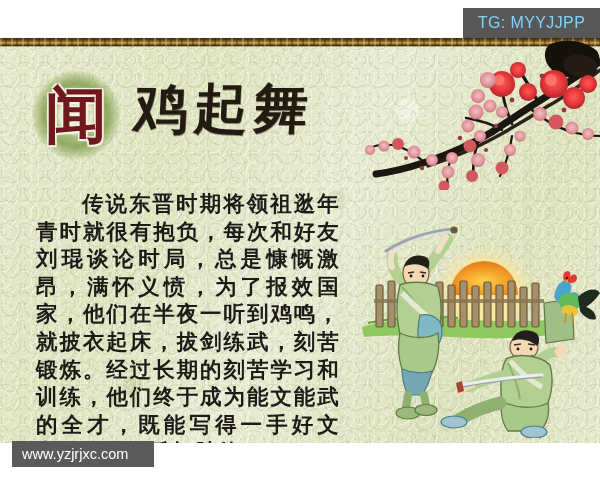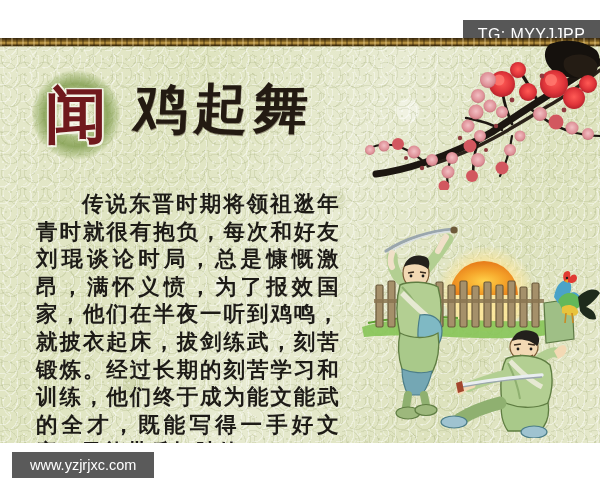--- a/index.html
+++ b/index.html
@@ -23,24 +23,24 @@
 
   
   .top-strip {
     position: absolute;
     left: 0; top: 0;
     width: 600px; height: 38px;
     background: #ffffff;
   }
   .tg-badge {
     position: absolute;
-    left: 463px; top: 20px;
+    left: 463px; top: 8px;
     width: 137px; height: 30px;
     background: #575757;
-    color: #ffffff;
+    color: #7dd3fc;
     font-size: 16px;
     letter-spacing: 0.4px;
     display: flex;
     align-items: center;
     justify-content: center;
     font-family: "Liberation Sans", sans-serif;
   }
 
   
   .poster {
@@ -182,24 +182,23 @@
   
   .watermark {
     position: absolute;
     left: 12px; top: 441px;
     width: 142px; height: 26px;
     background: #5a5a5a;
     color: #ffffff;
     font-size: 14.5px;
     display: flex;
     align-items: center;
-    padding-left: 18px;
+    padding-left: 10px;
     box-sizing: border-box;
     font-family: "Liberation Sans", sans-serif;
-    margin-top: 11px;
   }
 </style>
 </head>
 <body>
 
 <div id="page">
 
   <div class="top-strip"></div>
   <div class="tg-badge">TG: MYYJJPP</div>
 

